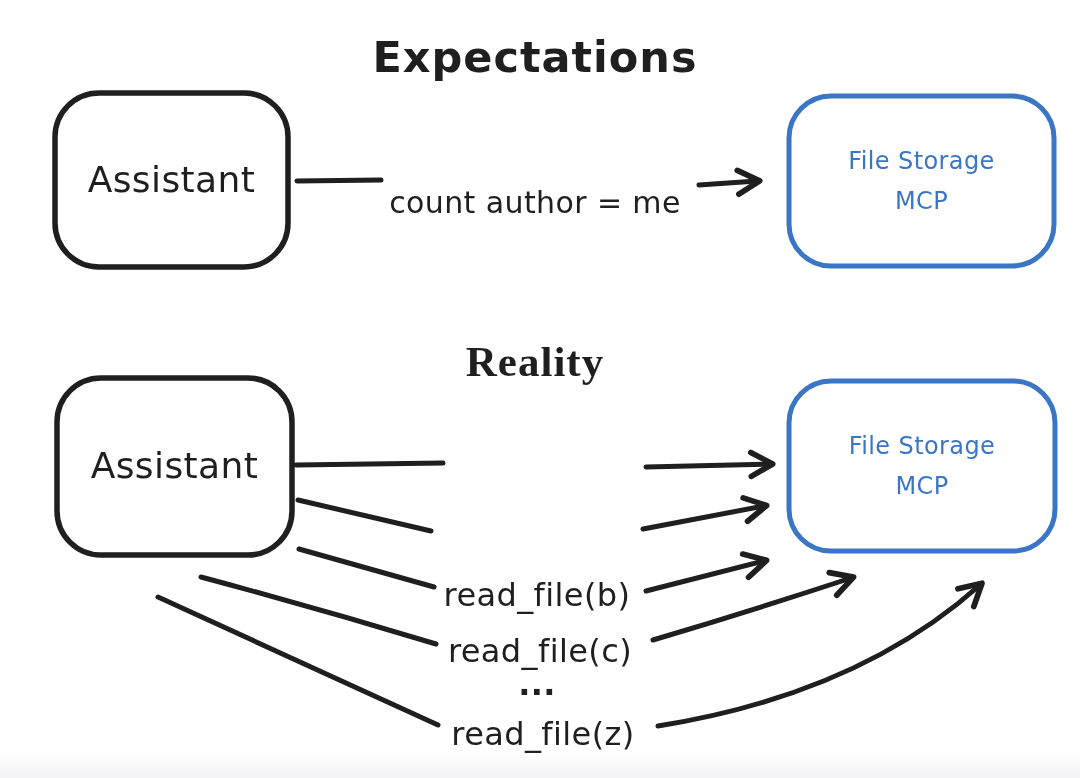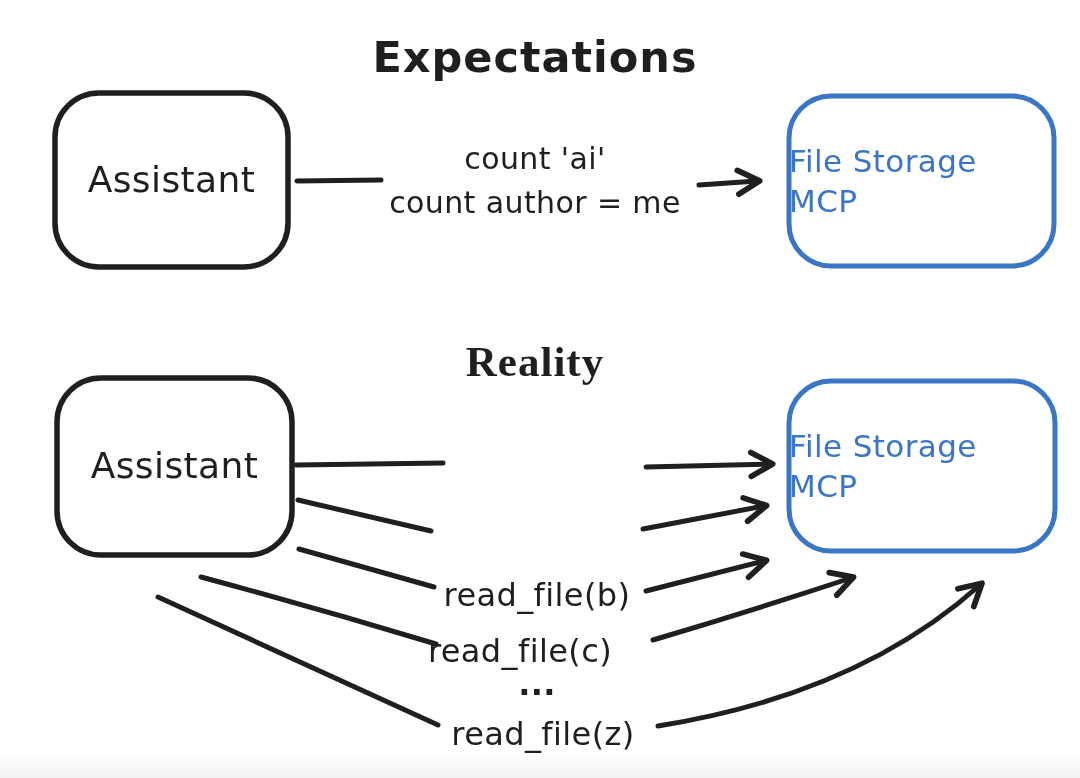--- a/index.html
+++ b/index.html
@@ -46,24 +46,24 @@
   .box-label {
     display: flex;
     align-items: center;
     justify-content: center;
     font-size: 36px;
     font-weight: 500;
   }
   .server-label {
     display: flex;
     flex-direction: column;
-    align-items: flex-start;
+    align-items: center;
     justify-content: center;
     color: var(--accent);
-    font-size: 31px;
+    font-size: 24px;
     line-height: 40px;
     font-weight: 500;
   }
   .request-text {
     font-size: 30px;
     line-height: 44px;
   }
   .call {
     font-size: 32px;
   }
@@ -108,29 +108,29 @@
     <path class="stroke-ink" marker-end="url(#ah)" d="M653,640 Q757,609 851,578"></path>
 
     <path class="stroke-ink" d="M158,597 L438,725"></path>
     <path class="stroke-ink" marker-end="url(#ah)" d="M658,726 Q858,694 980,585"></path>
   </svg>
 
   <div class="lbl title" style="left:285px; top:30px; width:500px;">Expectations</div>
 
   <div class="lbl box-label" style="left:55px; top:93px; width:233px; height:174px;">Assistant</div>
 
-  <div class="lbl request-text" style="left:340px; top:137px; width:390px;"><span>count 'ai'</span><br><span>count author = me</span></div>
+  <div class="lbl request-text" style="left:340px; top:137px; width:390px;"><br><span>count author = me</span></div>
 
   <div class="lbl server-label" style="left:789px; top:96px; width:265px; height:170px;"><span>File Storage</span><span>MCP</span></div>
 
   <div class="lbl title" style="left:285px; top:334px; width:500px;font-family:Liberation Serif, serif;">Reality</div>
 
   <div class="lbl box-label" style="left:57px; top:378px; width:235px; height:177px;">Assistant</div>
 
   <div class="lbl server-label" style="left:789px; top:381px; width:266px; height:170px;"><span>File Storage</span><span>MCP</span></div>
 
   <div class="lbl call" style="left:397px; top:575px; width:280px;">read_file(b)</div>
-  <div class="lbl call" style="left:380px; top:631px; width:280px;">read_file(c)</div>
+  <div class="lbl call" style="left:400px; top:631px; width:280px;">read_file(c)</div>
   <div class="lbl call" style="left:397px; top:664px; width:280px; font-weight:600;">...</div>
   <div class="lbl call" style="left:403px; top:714px; width:280px;">read_file(z)</div>
 
   <div class="fade-bottom"></div>
 </div>
 
 </body></html>

